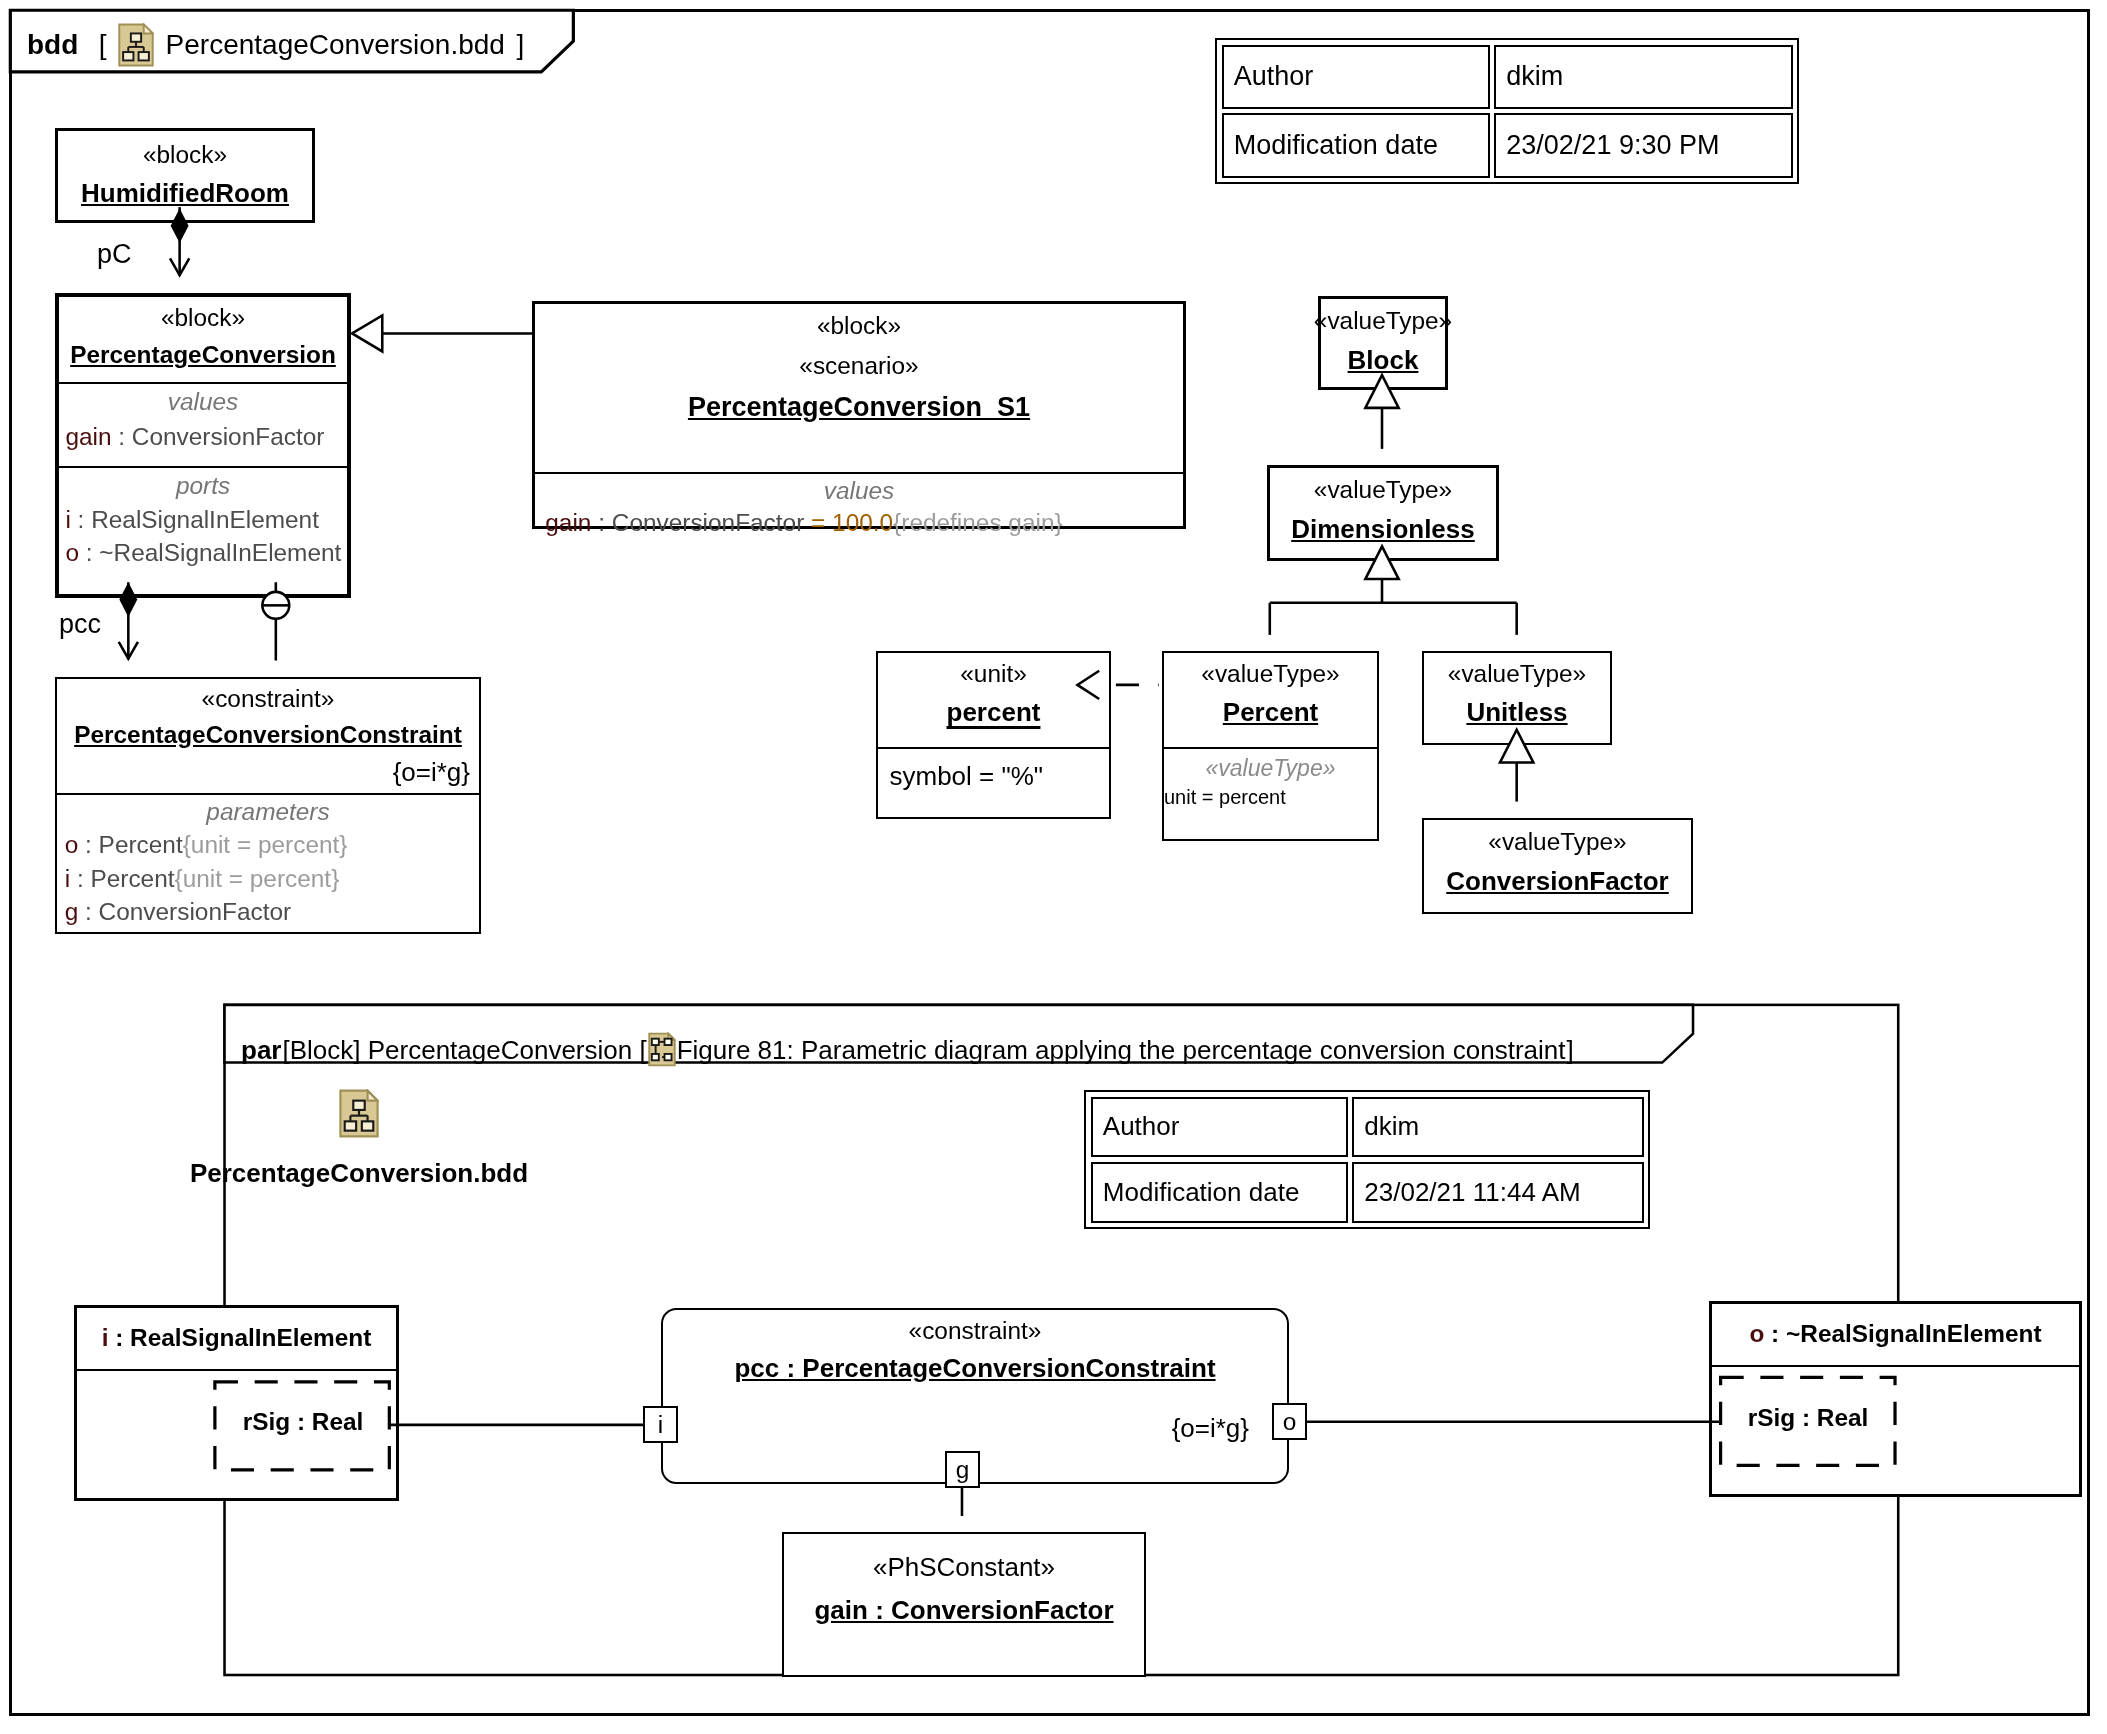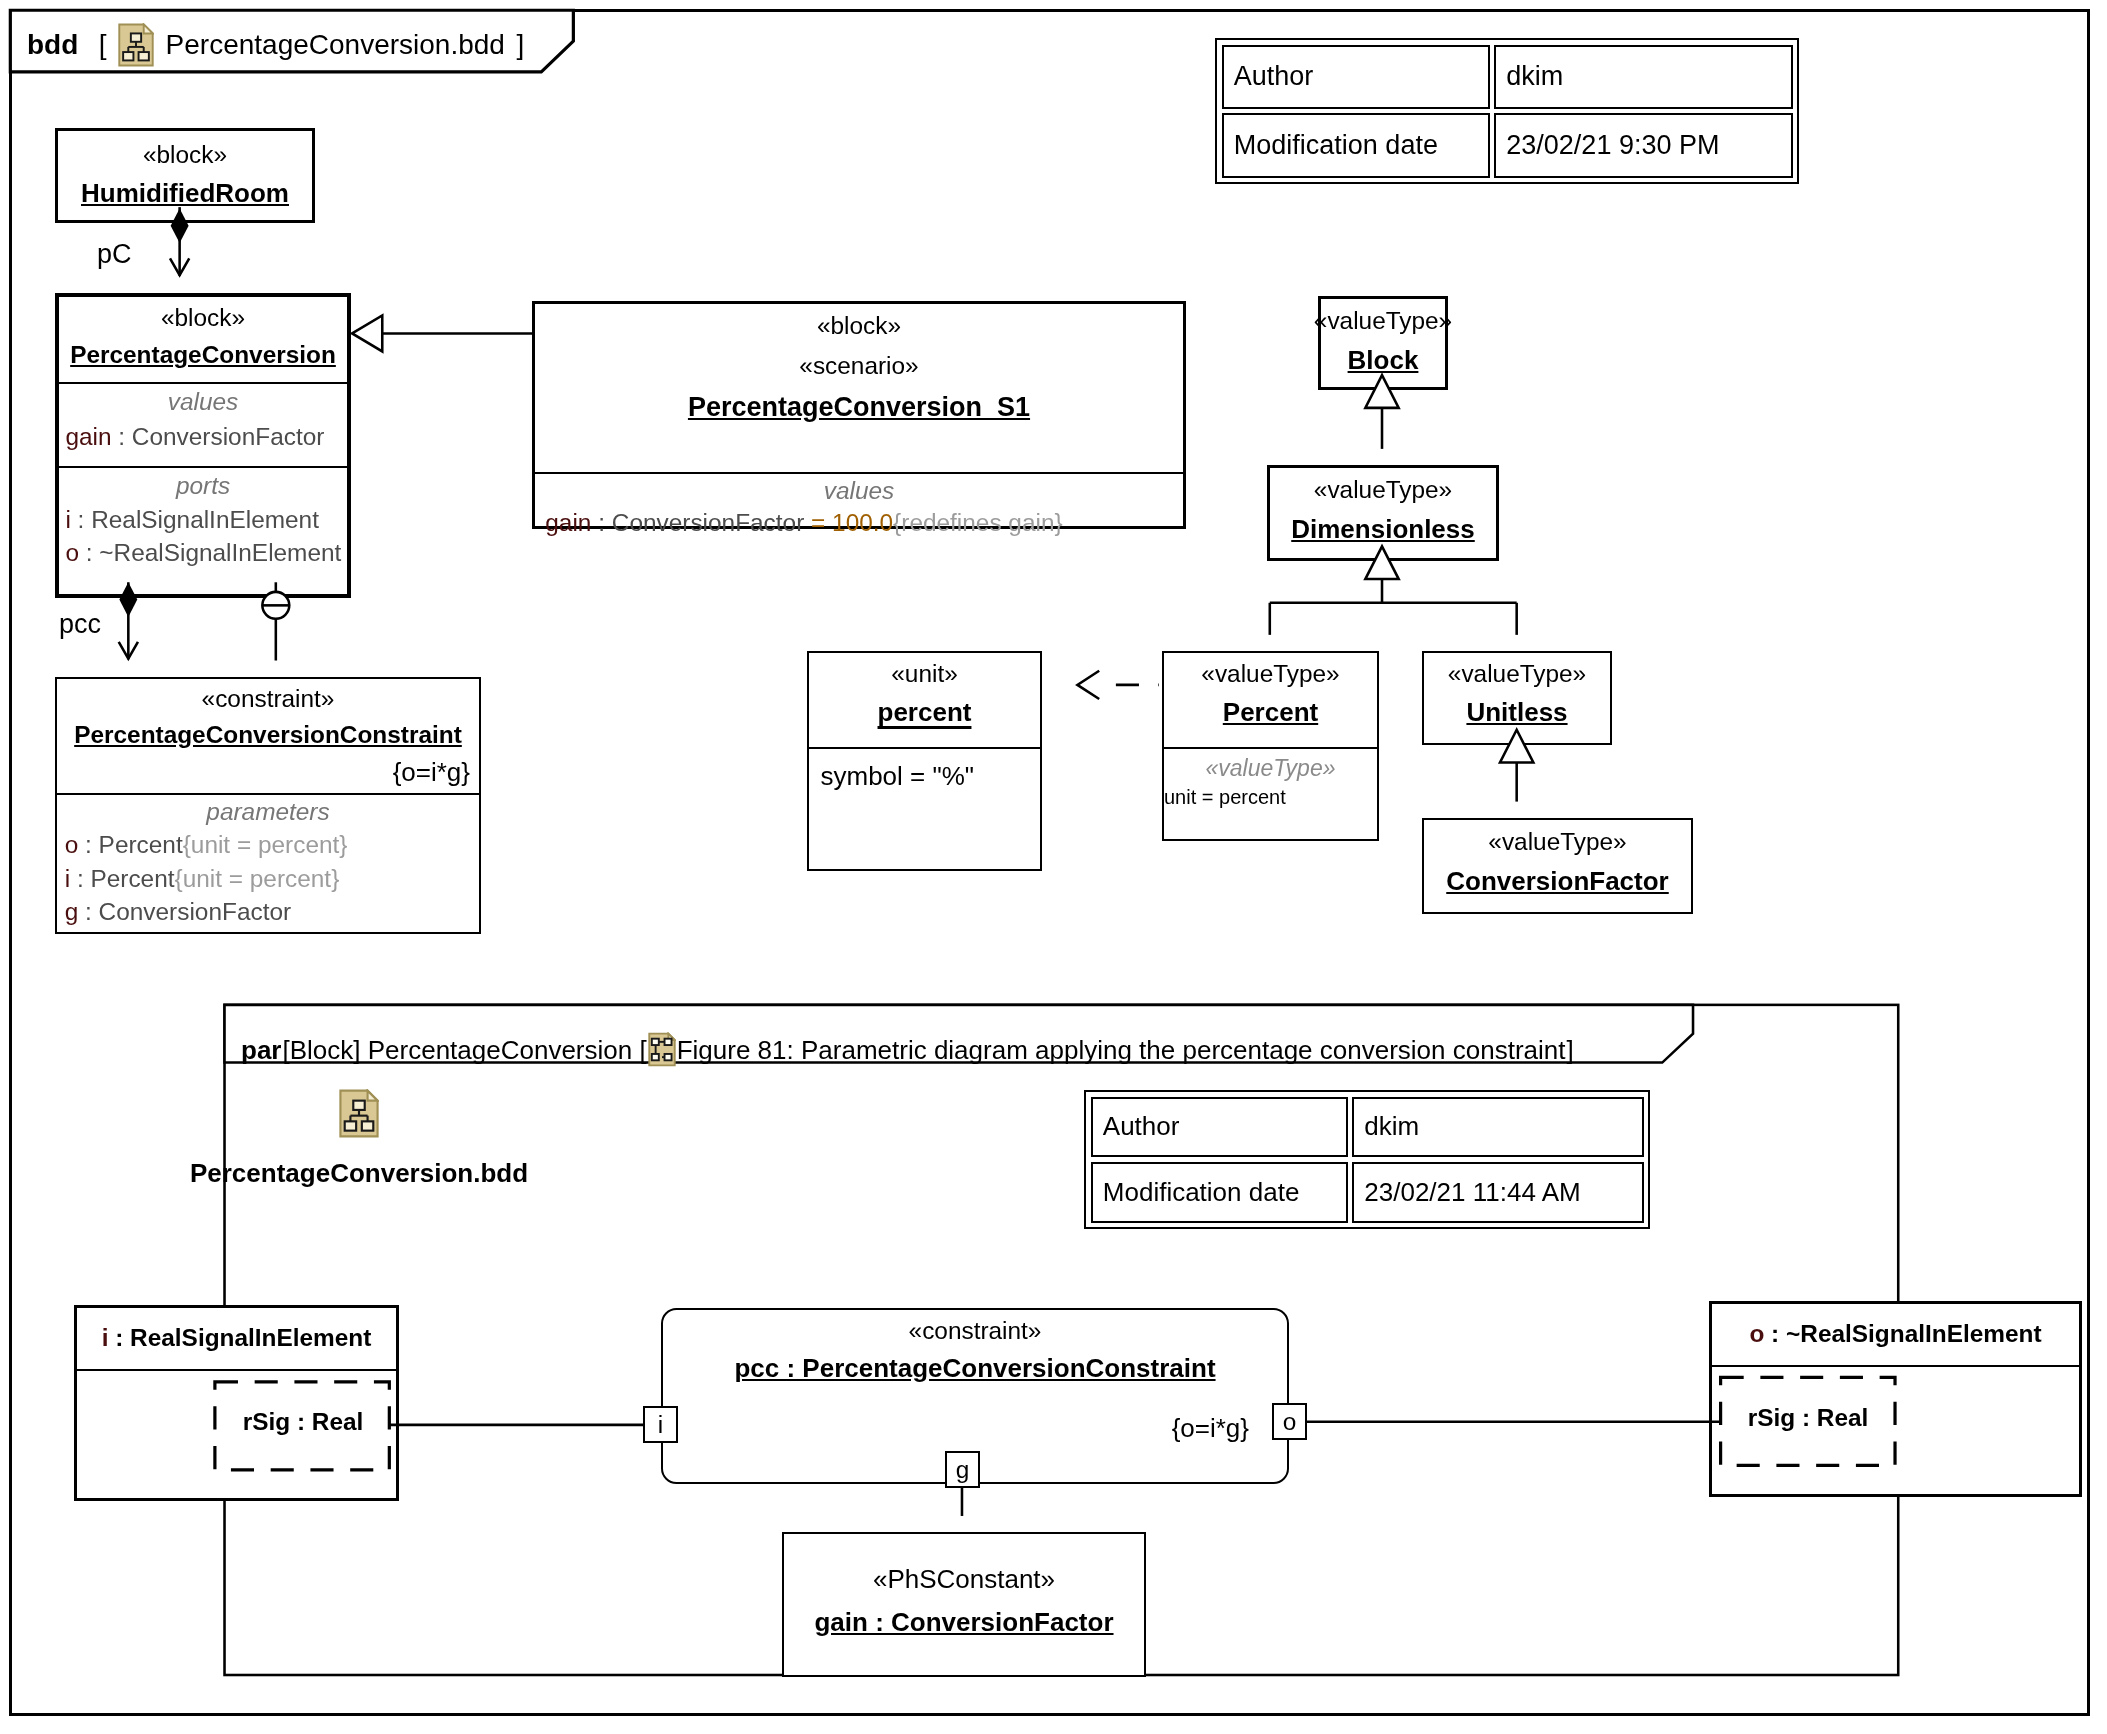--- a/index.html
+++ b/index.html
@@ -158,21 +158,21 @@
   </div>
 </div>
 
 <div class="box b5" style="left:1267px;top:449px;width:232px;height:96px">
   <div class="sec" style="padding-top:10.3px;gap:13px;">
     <span class="ster">«valueType»</span>
     <span class="bname">Dimensionless</span>
   </div>
 </div>
 
-<div class="box" style="left:807px;top:635px;width:235px;height:220px">
+<div class="box" style="left:876px;top:635px;width:235px;height:168px">
   <div class="sec" style="height:94px;padding-top:9px;gap:13px;">
     <span class="ster">«unit»</span>
     <span class="bname" style="text-decoration:underline;text-decoration-thickness:2.6px;text-underline-offset:5.1px">percent</span>
   </div>
   <div class="divider"></div>
   <div class="sec" style="padding-top:14px;">
     <span class="cline" style="padding-left:11.5px;font-size:26px;color:#000">symbol = "%"</span>
   </div>
 </div>
 
@@ -261,21 +261,21 @@
     <span>i</span>
   </div>
 <div class="portsq" style="left:1272px;top:1403px">
     <span>o</span>
   </div>
 <div class="portsq" style="left:945px;top:1451px">
     <span>g</span>
   </div>
 
 <div class="box" style="left:782px;top:1516px;width:364px;height:145px">
-  <div class="sec" style="padding-top:32px;gap:16.7px;">
+  <div class="sec" style="padding-top:20px;gap:16.7px;">
     <span class="ster" style="font-size:26px">«PhSConstant»</span>
     <span class="bname">gain : ConversionFactor</span>
   </div>
 </div>
 
 <svg class="layer-front" width="2108" height="1734" viewBox="0 0 3287 2704">
 
   <g>
     <line x1="280" y1="323" x2="280" y2="430" stroke="#000" stroke-width="4"></line>
     <polygon points="280,325 294,352 280,379 266,352" fill="#000"></polygon>

